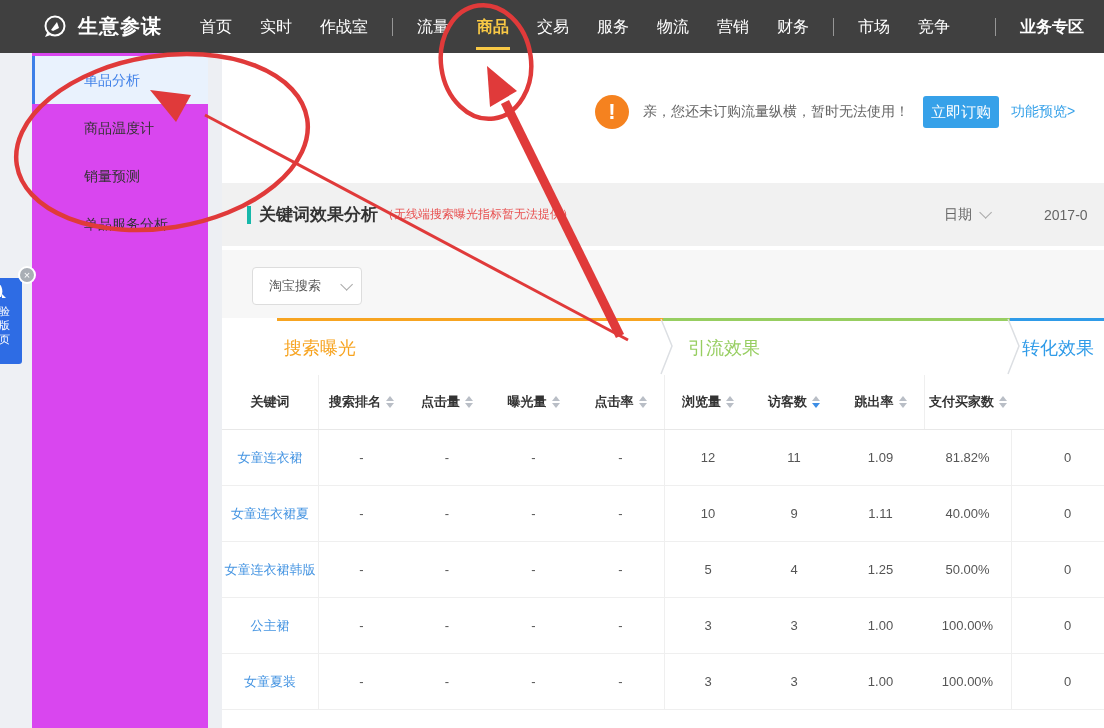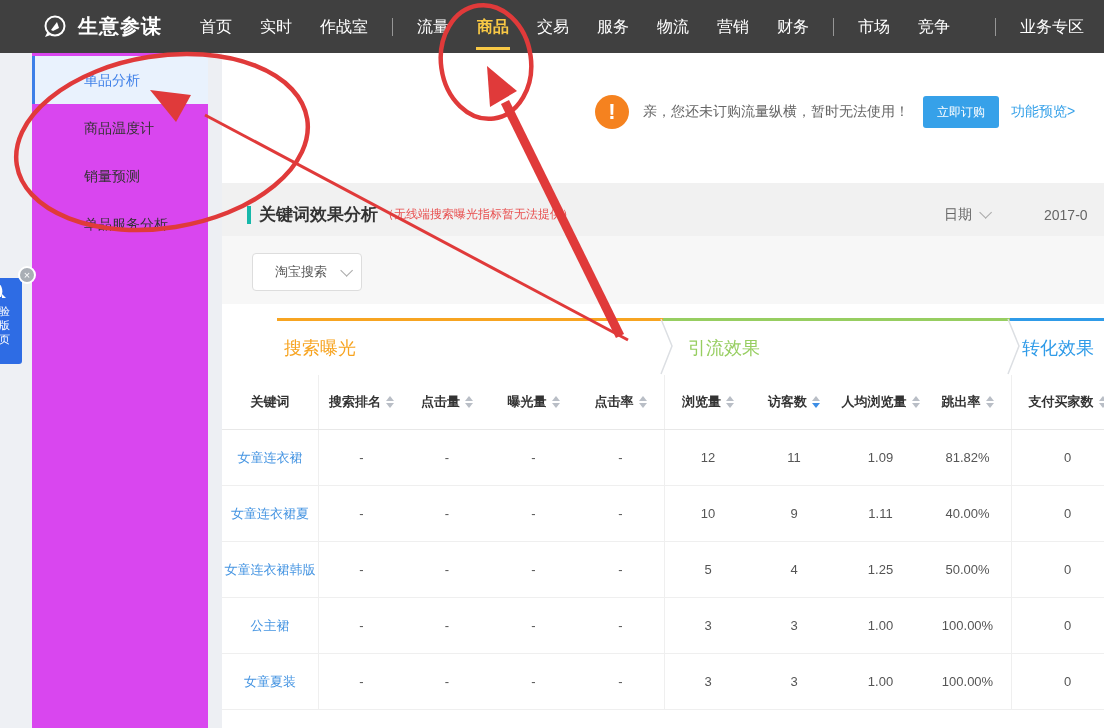--- a/index.html
+++ b/index.html
@@ -12,21 +12,21 @@
             display:flex; align-items:center; padding-left:42px; color:#fff; z-index:5; }
   .brand { display:flex; align-items:center; gap:10px; margin-right:24px; cursor:pointer; }
   .brand-name { font-size:20px; font-weight:bold; letter-spacing:1px; }
   .nav-item { font-size:16px; padding:0 14px; height:53px; line-height:53px; cursor:pointer;
               position:relative; white-space:nowrap; }
   .nav-item.active { color:#F8C845; font-weight:bold; }
   .nav-item.active::after { content:""; position:absolute; left:13px; right:13px; bottom:3px;
               height:3px; background:#F8C845; }
   .nav-div { width:1px; height:18px; background:rgba(255,255,255,.45); margin:0 10px; }
   .nav-div.push { margin-left:auto; }
-  .nav-item.last { margin-right:6px; }
+  .nav-item.last { margin-right:6px;font-weight:bold; }
 
   
   .gutter { position:absolute; top:53px; left:0; width:32px; bottom:0; background:#eef0f4; }
   .sidebar { position:absolute; top:53px; left:32px; width:176px; bottom:0; background:#d946ef; z-index:4; }
   .side-item { height:48px; line-height:48px; padding-left:52px; font-size:14px; color:#333;
                cursor:pointer; margin-top:0; }
   .side-item.active { background:#E9F2FD; border-left:3px solid #3D7FE8; color:#3D7FE8; padding-left:49px; }
   .sidebar-gap { position:absolute; top:53px; left:208px; width:14px; bottom:0; background:#edeff3; }
 
   
@@ -41,37 +41,37 @@
 
   
   .content { position:absolute; top:53px; left:222px; right:0; bottom:0; background:#fff; overflow:hidden; }
 
   
   .notice { position:absolute; top:42px; left:373px; display:flex; align-items:center; }
   .warn-circle { width:34px; height:34px; border-radius:50%; background:#F5821F; color:#fff;
                  font-size:22px; font-weight:bold; text-align:center; line-height:34px; flex:0 0 auto; }
   .notice-text { font-size:14px; color:#666; margin-left:14px; white-space:nowrap; }
   .order-btn { margin-left:14px; width:76px; height:32px; background:#36A1E9; color:#fff; border:none;
-               border-radius:3px; font-size:12px; cursor:pointer; font-family:inherit; }
+               border-radius:3px; font-size:15px; cursor:pointer; font-family:inherit; }
   .preview-link { margin-left:12px; color:#36A1E9; font-size:14px; text-decoration:none; white-space:nowrap; }
 
   
   .sec-band { position:absolute; top:130px; left:0; width:100%; height:63px; background:#f1f1f1; }
   .sec-title-wrap { position:absolute; left:25px; top:0; height:63px; display:flex; align-items:center; }
   .teal-bar { width:4px; height:18px; background:#16B8AA; margin-right:8px; }
   .sec-title { font-size:17px; font-weight:bold; color:#333; }
   .sec-note { font-size:12px; color:#E85050; margin-left:4px; }
   .date-wrap { position:absolute; right:0; top:0; height:63px; display:flex; align-items:center; }
   .date-label { font-size:14px; color:#666; }
   .chev-down { width:9px; height:9px; border-right:1px solid #aaa; border-bottom:1px solid #aaa;
                transform:rotate(45deg) translateY(-3px); margin-left:7px; }
   .date-value { font-size:14px; color:#666; margin-left:56px; width:60px; white-space:nowrap; }
 
   
-  .filter-band { position:absolute; top:183px; left:0; width:100%; height:68px; background:#f7f7f7;text-align:center; }
+  .filter-band { position:absolute; top:197px; left:0; width:100%; height:68px; background:#f7f7f7; }
   .dropdown { position:absolute; left:30px; top:17px; width:110px; height:38px; background:#fff;
               border:1px solid #ddd; border-radius:4px; display:flex; align-items:center;
               padding:0 12px 0 16px; cursor:pointer; }
   .dropdown-label { font-size:13px; color:#555; flex:1; }
 
   
   .tablewrap { position:absolute; top:265px; left:0; width:901px; }
   .gborder { position:absolute; top:0; height:3px; }
   .gb-orange { left:55px;  width:386px; background:#F7A421; }
   .gb-green  { left:441px; width:347px; background:#97CE61; }
@@ -243,27 +243,20 @@
               <i class="dn"></i>
             </span>
         </div>
         <div class="cell hcell col-6">
           <span>访客数</span>
             <span class="sort desc-active">
               <i class="up"></i>
               <i class="dn"></i>
             </span>
         </div>
-        <div class="cell hcell col-7">
-          <span>人均浏览量</span>
-            <span class="sort">
-              <i class="up"></i>
-              <i class="dn"></i>
-            </span>
-        </div>
         <div class="cell hcell col-8">
           <span>跳出率</span>
             <span class="sort">
               <i class="up"></i>
               <i class="dn"></i>
             </span>
         </div>
         <div class="cell hcell col-9">
           <span>支付买家数</span>
             <span class="sort">

